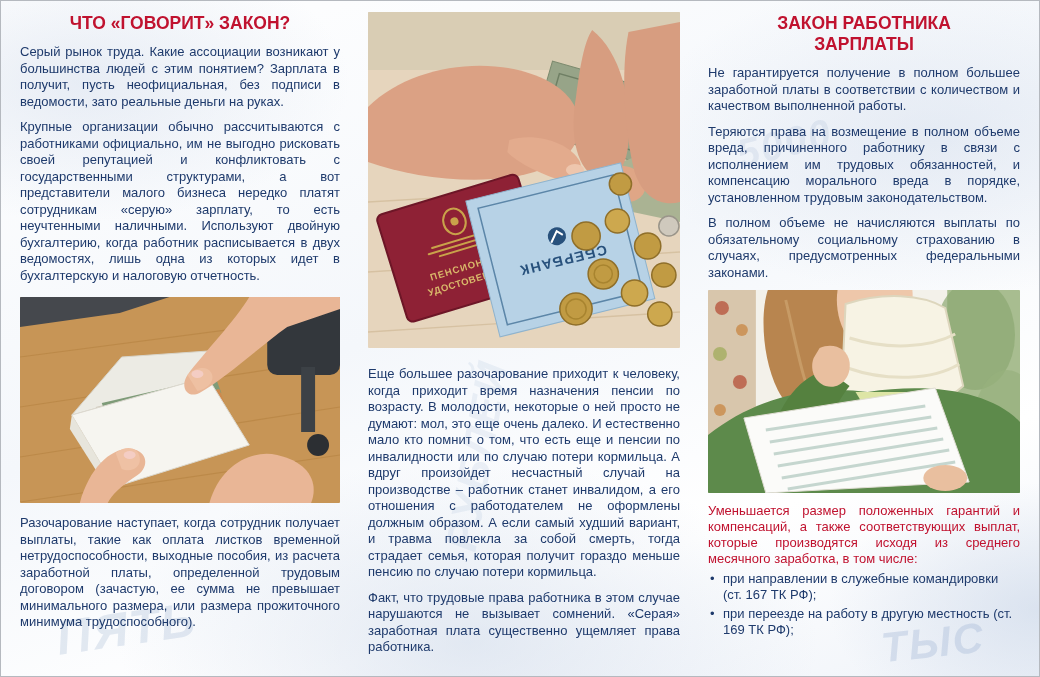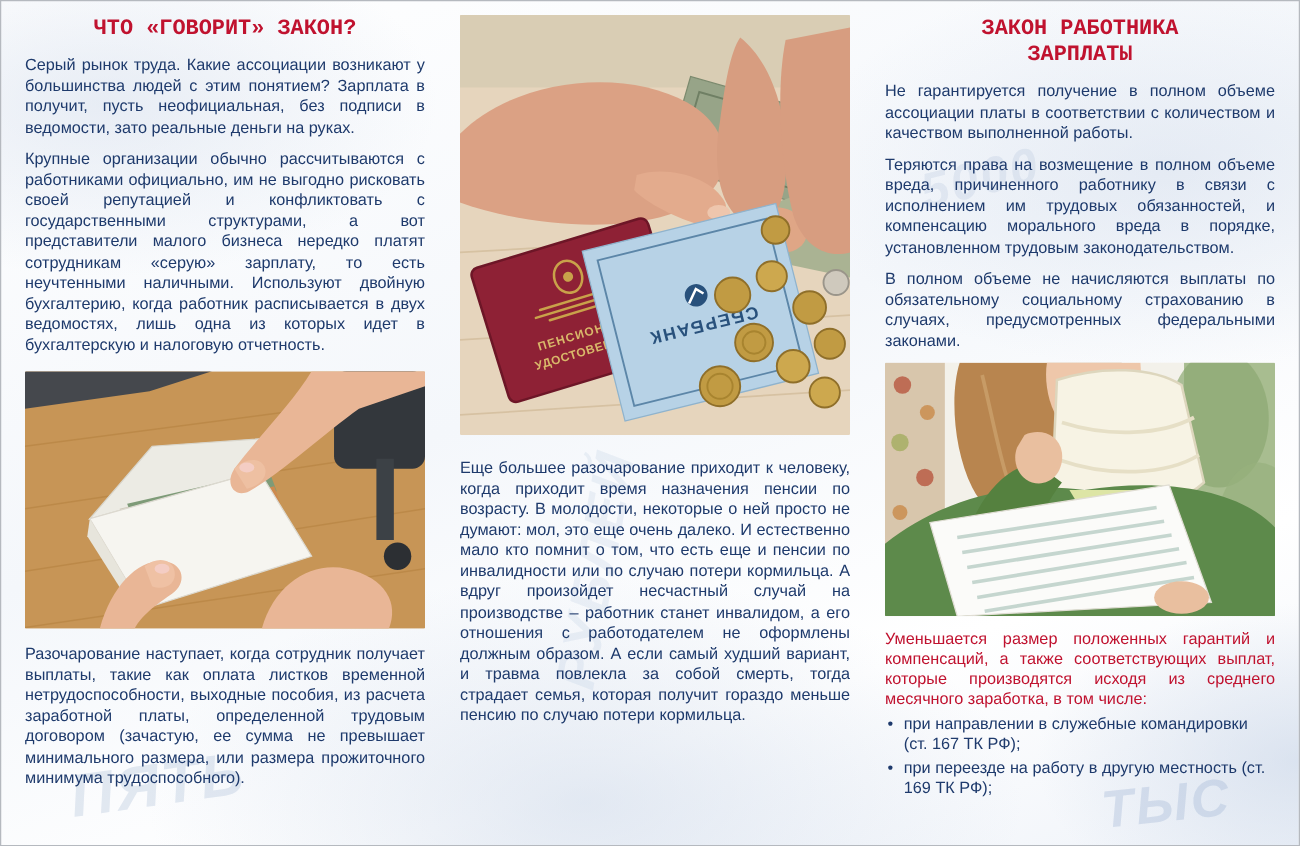--- a/index.html
+++ b/index.html
@@ -17,21 +17,21 @@
     letter-spacing:2px;user-select:none;white-space:nowrap;}
   .wm1{left:55px;top:600px;font-size:48px;transform:rotate(-8deg);}
   .wm2{left:880px;top:618px;font-size:42px;transform:rotate(-6deg);color:rgba(158,180,210,.34);}
   .wm3{left:735px;top:120px;font-size:40px;transform:rotate(-14deg);color:rgba(158,180,210,.20);}
   .wm4{left:380px;top:430px;font-size:44px;transform:rotate(-80deg);color:rgba(158,180,210,.16);}
   .cols{position:relative;z-index:1;display:flex;gap:28px;padding:10px 19px 0 19px;}
   .col{overflow:hidden;height:663px;}
   .col1{width:320px;}
   .col2{width:312px;}
   .col3{width:312px;}
-  .heading{color:#c0122f;font-weight:bold;font-size:17.5px;line-height:21px;text-align:center;margin:2px 0 10px 0;font-family:Liberation Mono, monospace;}
+  .heading{color:#c0122f;font-weight:bold;font-size:17.5px;line-height:21px;text-align:center;margin:2px 0 10px 0;}
   .heading .hline{display:block;}
   p.body{color:#1e3a6c;font-size:13px;line-height:16.5px;text-align:justify;margin:0 0 9px 0;}
   p.body-red{color:#c0122f;font-size:13px;line-height:16px;text-align:justify;margin:10px 0 4px 0;}
   .photo{width:100%;border-radius:1px;overflow:hidden;display:block;}
   .photo svg{display:block;width:100%;height:100%;}
   .ph1{height:206px;margin:13px 0 12px 0;}
   .ph2{height:336px;margin:1px 0 18px 0;}
   .ph3{height:203px;margin:8px 0 0 0;}
   .bullets{margin:0;padding:0;list-style:none;}
   .bullets li{position:relative;color:#1e3a6c;font-size:13px;line-height:16px;padding-left:15px;margin:0 0 3px 0;text-align:left;}
@@ -155,28 +155,29 @@
             <circle cx="293" cy="263" r="12" fill="#c19b43"></circle>
             <circle cx="206" cy="297" r="16" fill="#c19b43"></circle>
             <circle cx="289" cy="302" r="12" fill="#cda84e"></circle>
             <circle cx="206" cy="297" r="10" fill="none" stroke="#a8842f"></circle>
             <circle cx="233" cy="262" r="9" fill="none" stroke="#a8842f"></circle>
           </g>
         </svg>
       </div>
 
       <p class="body">Еще большее разочарование приходит к человеку, когда приходит время назначения пенсии по возрасту. В молодости, некоторые о ней просто не думают: мол, это еще очень далеко. И естественно мало кто помнит о том, что есть еще и пенсии по инвалидности или по случаю потери кормильца. А вдруг произойдет несчастный случай на производстве – работник станет инвалидом, а его отношения с работодателем не оформлены должным образом. А если самый худший вариант, и травма повлекла за собой смерть, тогда страдает семья, которая получит гораздо меньше пенсию по случаю потери кормильца.</p>
+      <p class="body">Факт, что трудовые права работника в этом случае нарушаются не вызывает сомнений. «Серая» заработная плата существенно ущемляет права работника.</p>
     </div>
 
     <div class="col col3">
       <div class="heading">
         <span class="hline">ЗАКОН РАБОТНИКА</span>
         <span class="hline">ЗАРПЛАТЫ</span>
       </div>
-      <p class="body">Не гарантируется получение в полном объеме ассоциации платы в соответствии с количеством и качеством выполненной работы.</p>
+      <p class="body">Не гарантируется получение в полном большее заработной платы в соответствии с количеством и качеством выполненной работы.</p>
       <p class="body">Теряются права на возмещение в полном объеме вреда, причиненного работнику в связи с исполнением им трудовых обязанностей, и компенсацию морального вреда в порядке, установленном трудовым законодательством.</p>
       <p class="body">В полном объеме не начисляются выплаты по обязательному социальному страхованию в случаях, предусмотренных федеральными законами.</p>
 
       <div class="photo ph3">
         <svg viewBox="0 0 313 203" preserveAspectRatio="none">
           <rect x="0" y="0" width="313" height="203" fill="#ece7dc"></rect>
           <rect x="48" y="0" width="195" height="203" fill="#f3f1ea"></rect>
           <g>
             <rect x="0" y="0" width="48" height="203" fill="#d8c6ac"></rect>
             <circle cx="14" cy="18" r="7" fill="#b85640" opacity="0.8"></circle>

